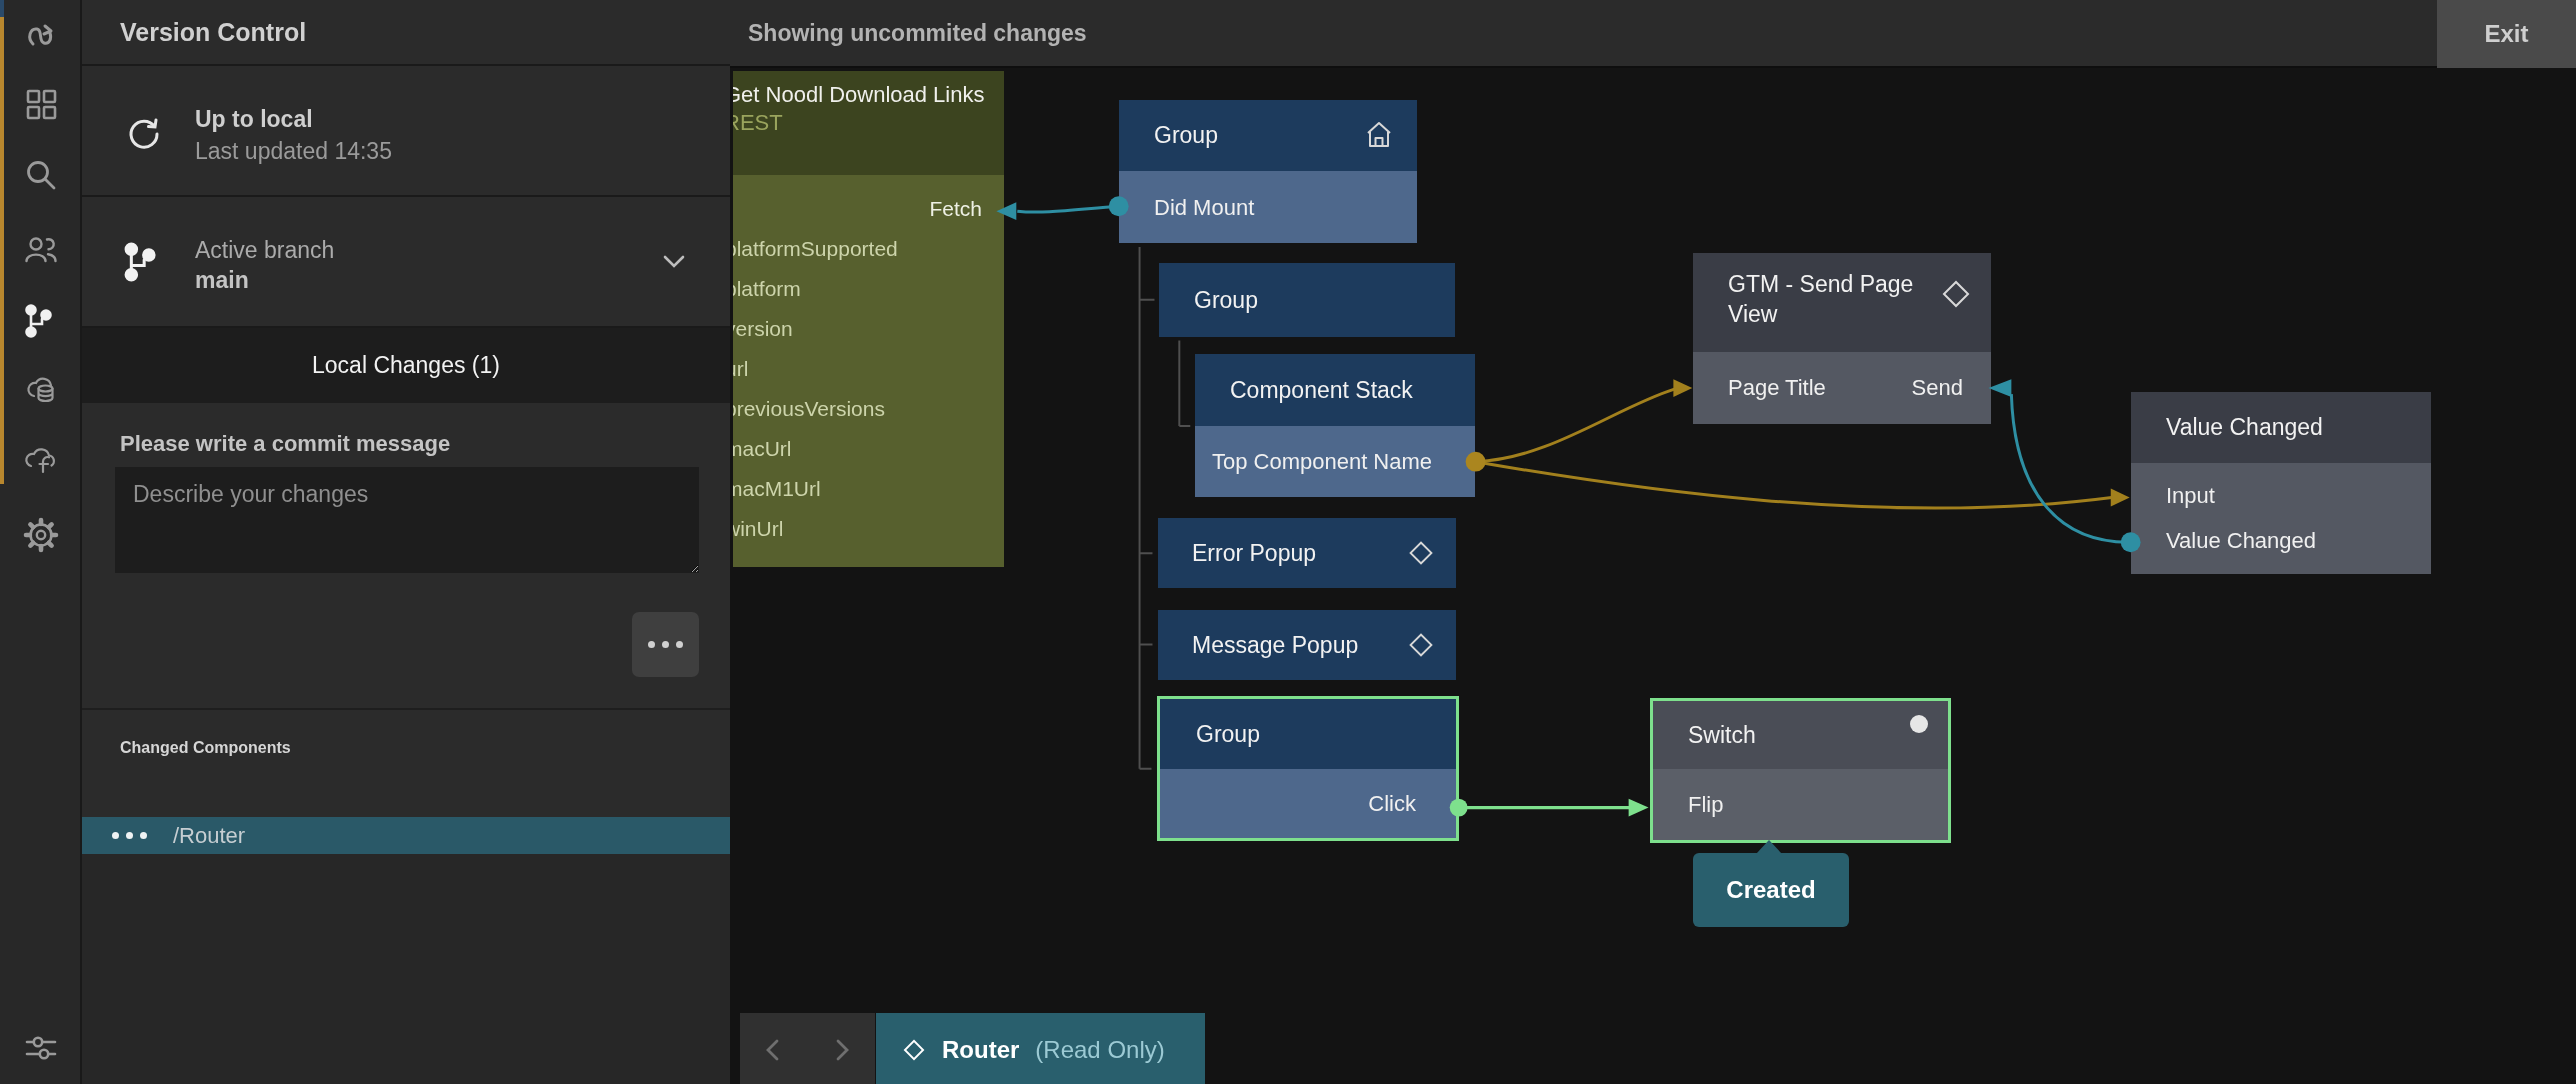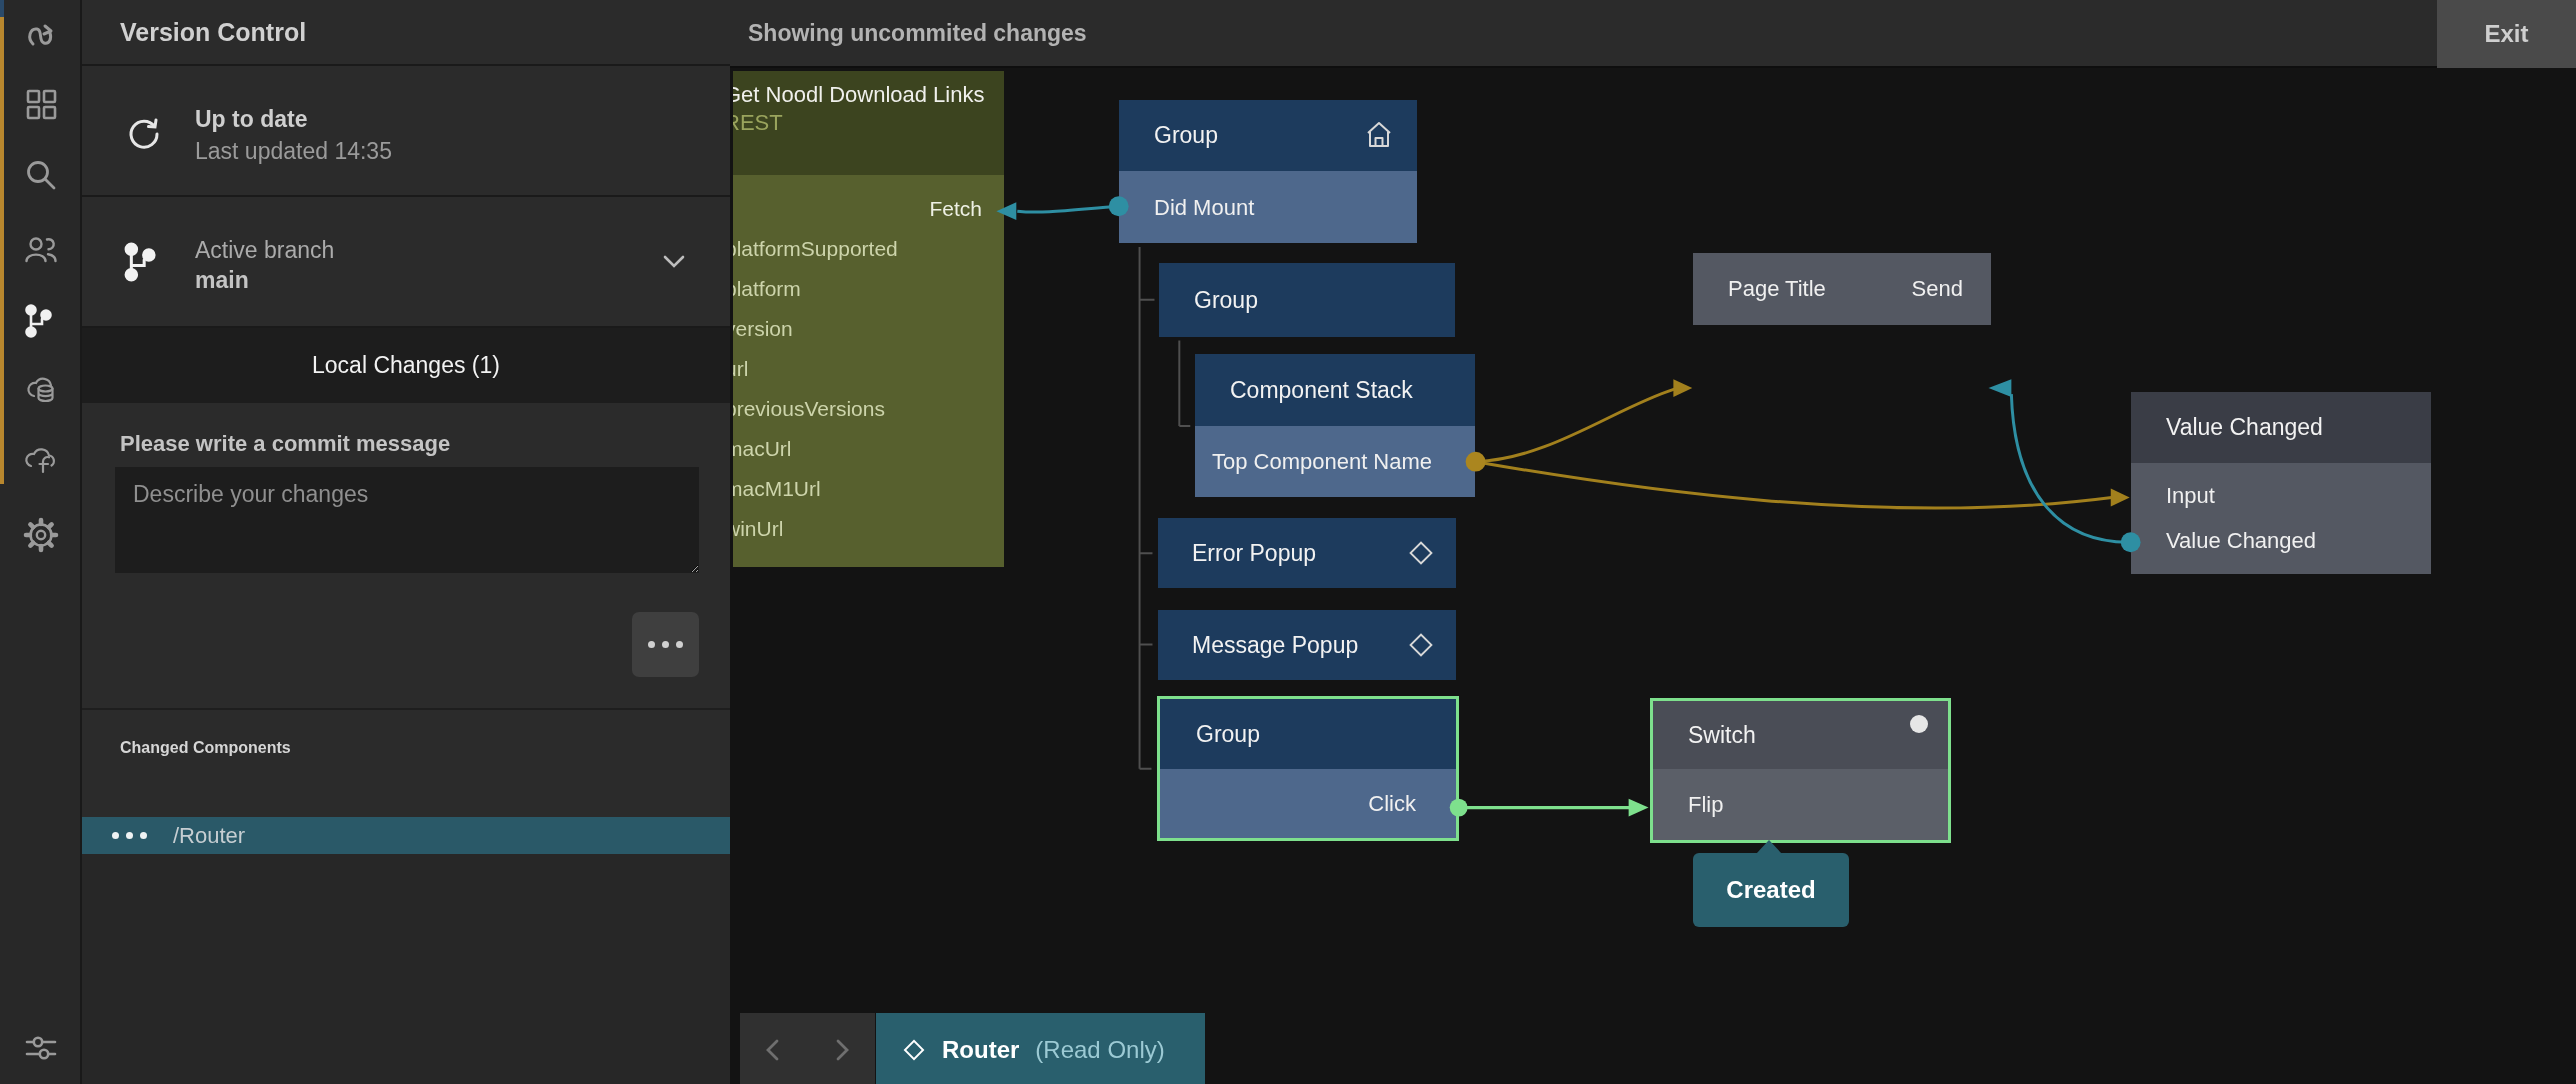--- a/index.html
+++ b/index.html
@@ -220,21 +220,21 @@
       <div class="vc-title">Version Control</div>
     </div>
 
     <div class="sync-row">
       <div class="refresh-ic">
         <svg viewBox="0 0 40 40" fill="none" stroke="currentColor" stroke-width="3" stroke-linecap="round">
           <path d="M30.5 14.5 A13 13 0 1 0 33 22"></path>
           <path d="M24.5 14.5 L31 15 L32 8"></path>
         </svg>
       </div>
-      <div class="sync-status">Up to date</div>
+      <div class="sync-status">Up to local</div>
       <div class="sync-sub">Last updated 14:35</div>
     </div>
 
     <div class="branch-row">
       <div class="branch-ic">
         <svg viewBox="0 0 36 36" fill="currentColor" stroke="currentColor" stroke-width="2.6" stroke-linecap="round">
           <circle cx="8" cy="7" r="4.5"></circle>
             <circle cx="8" cy="29" r="4.5"></circle>
             <circle cx="23" cy="12" r="4.5"></circle>
           <path fill="none" d="M8 11 L8 25 M8 21 L19 21 L19 16"></path>
@@ -315,20 +315,28 @@
     </div>
 
     <div class="node n-group2">Group</div>
 
     <div class="node blue n-cstack">
       <div class="nhead">Component Stack</div>
       <div class="nbody">Top Component Name</div>
     </div>
 
     <div class="node gray n-gtm">
+      <div class="nhead">
+        <div>GTM - Send Page View</div>
+        <span class="diamond-ic">
+          <svg viewBox="0 0 30 30" fill="none" stroke="currentColor" stroke-width="2">
+              <rect x="6.5" y="6.5" width="17" height="17" transform="rotate(45 15 15)"></rect>
+            </svg>
+        </span>
+      </div>
       <div class="nbody">
         <span>Page Title</span>
         <span>Send</span>
       </div>
     </div>
 
     <div class="node gray n-vchanged">
       <div class="nhead">Value Changed</div>
       <div class="nbody">
         <div class="prow">Input</div>

